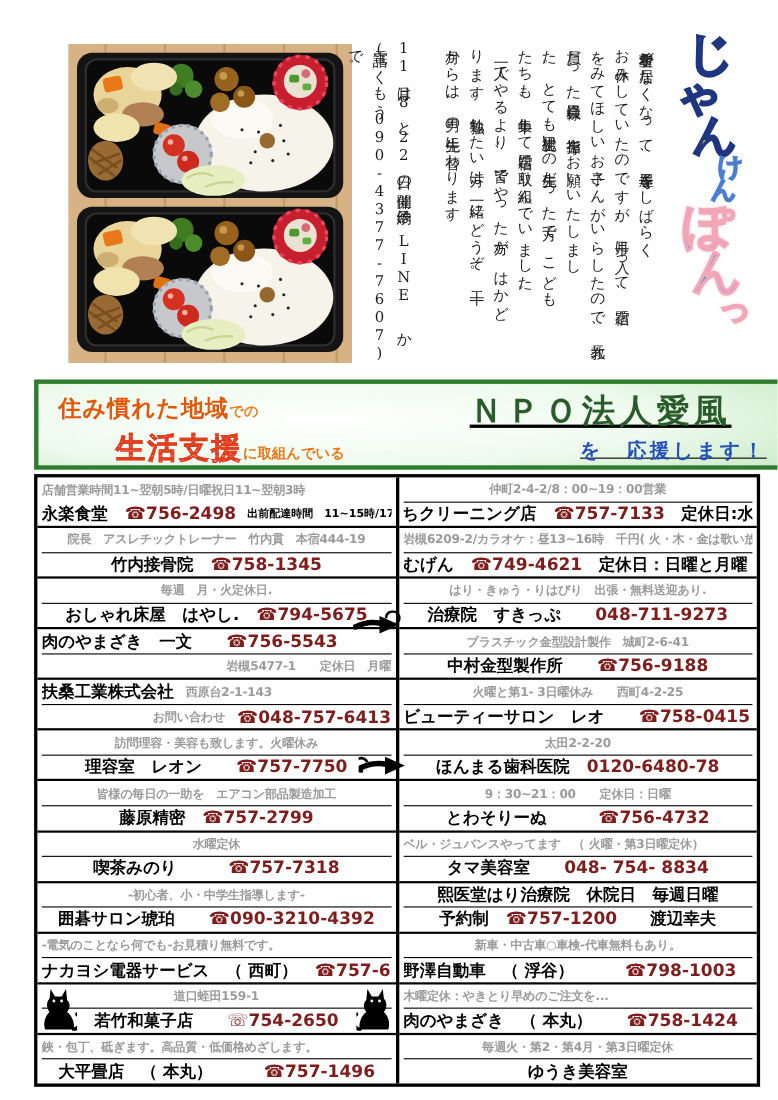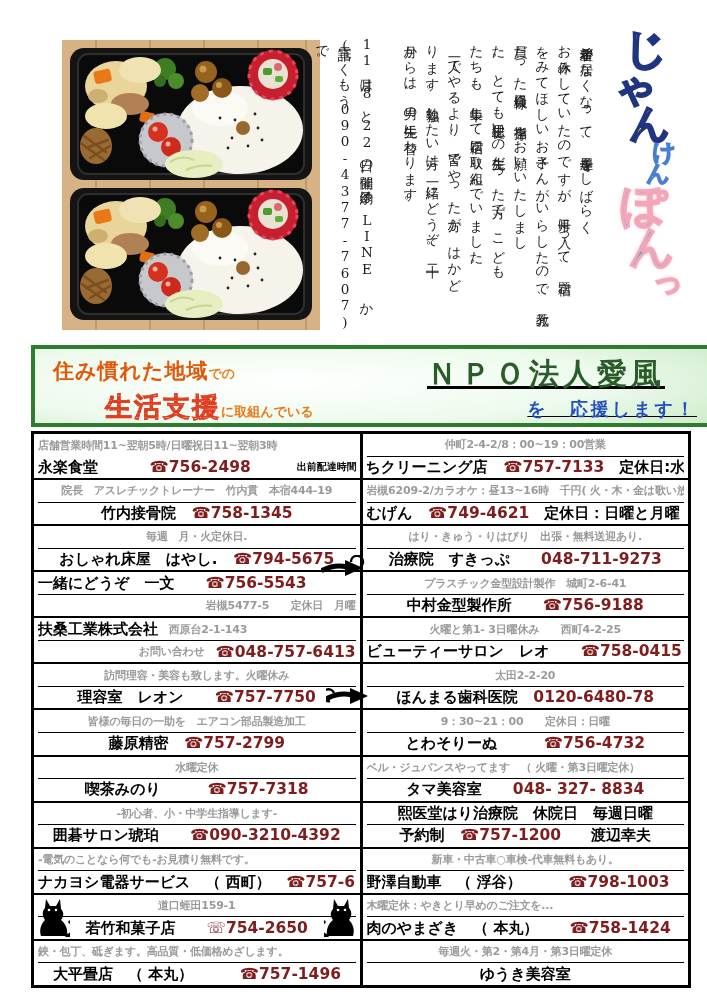--- a/index.html
+++ b/index.html
@@ -58,21 +58,21 @@
   .table-wrap {
     position:absolute; left:31px; top:431px; width:660px; height:557px;
     border:3px solid #000; display:flex; background:#fff;
   }
   .col { flex:1; display:flex; flex-direction:column; min-width:0; }
   .col-left { border-right:3px solid #000; }
   .cell { flex:1; display:flex; flex-direction:column; border-bottom:2.5px solid #000; position:relative; padding:0 4px; min-height:0; }
   .cell:last-child { border-bottom:none; }
   .cline { flex:1; display:flex; align-items:center; white-space:nowrap; overflow:hidden; min-height:0; }
   .cell .cline + .cline { border-top:1px solid #000; }
-  .cell.nosep .cline + .cline { border-top:none;gap:36px; }
+  .cell.nosep .cline + .cline { border-top:none; }
   .align-center { justify-content:center; }
   .align-left   { justify-content:flex-start; }
   .align-right  { justify-content:flex-end; }
   .seg-gray  { color:#9a9a9a; font-size:11px; font-weight:bold; letter-spacing:-0.2px; }
   .seg-name  { color:#000; font-size:15px; font-weight:bold; }
   .seg-phone { color:#7f1d1d; font-size:15.5px; font-weight:bold; }
   .seg-small { color:#000; font-size:10px; font-weight:bold; }
   .seg-phone-lg { color:#000; font-size:17px; font-weight:bold; letter-spacing:3px; }
 
   .cat { position:absolute; bottom:2px; width:34px; height:40px; z-index:2; }
@@ -231,25 +231,25 @@
           <div class="cline align-center">
             <span class="seg seg-gray">毎週　月・火定休日.</span>
           </div>
           <div class="cline align-center">
             <span class="seg seg-name">おしゃれ床屋　はやし.</span>
             <span class="seg seg-phone">　☎794-5675</span>
           </div>
         </div>
         <div class="cell">
           <div class="cline align-left">
-            <span class="seg seg-name">一緒にどうぞ　一文</span>
+            <span class="seg seg-name">肉のやまざき　一文</span>
             <span class="seg seg-phone">　　☎756-5543</span>
           </div>
           <div class="cline align-right">
-            <span class="seg seg-gray">岩槻5477-5　　定休日　月曜</span>
+            <span class="seg seg-gray">岩槻5477-1　　定休日　月曜</span>
           </div>
         </div>
         <div class="cell">
           <div class="cline align-left">
             <span class="seg seg-name">扶桑工業株式会社</span>
             <span class="seg seg-gray">　西原台2-1-143</span>
           </div>
           <div class="cline align-right">
             <span class="seg seg-gray">お問い合わせ　</span>
             <span class="seg seg-phone">☎048-757-6413</span>
@@ -396,21 +396,21 @@
             <span class="seg seg-name">とわそりーぬ</span>
             <span class="seg seg-phone">　　　☎756-4732</span>
           </div>
         </div>
         <div class="cell">
           <div class="cline align-left">
             <span class="seg seg-gray">ベル・ジュバンスやってます　（ 火曜・第3日曜定休）</span>
           </div>
           <div class="cline align-center">
             <span class="seg seg-name">タマ美容室</span>
-            <span class="seg seg-phone">　　048- 327- 8834</span>
+            <span class="seg seg-phone">　　048- 754- 8834</span>
           </div>
         </div>
         <div class="cell">
           <div class="cline align-center">
             <span class="seg seg-name">熙医堂はり治療院　休院日　毎週日曜</span>
           </div>
           <div class="cline align-center">
             <span class="seg seg-name">予約制</span>
             <span class="seg seg-phone">　☎757-1200</span>
             <span class="seg seg-name">　　渡辺幸夫</span>

